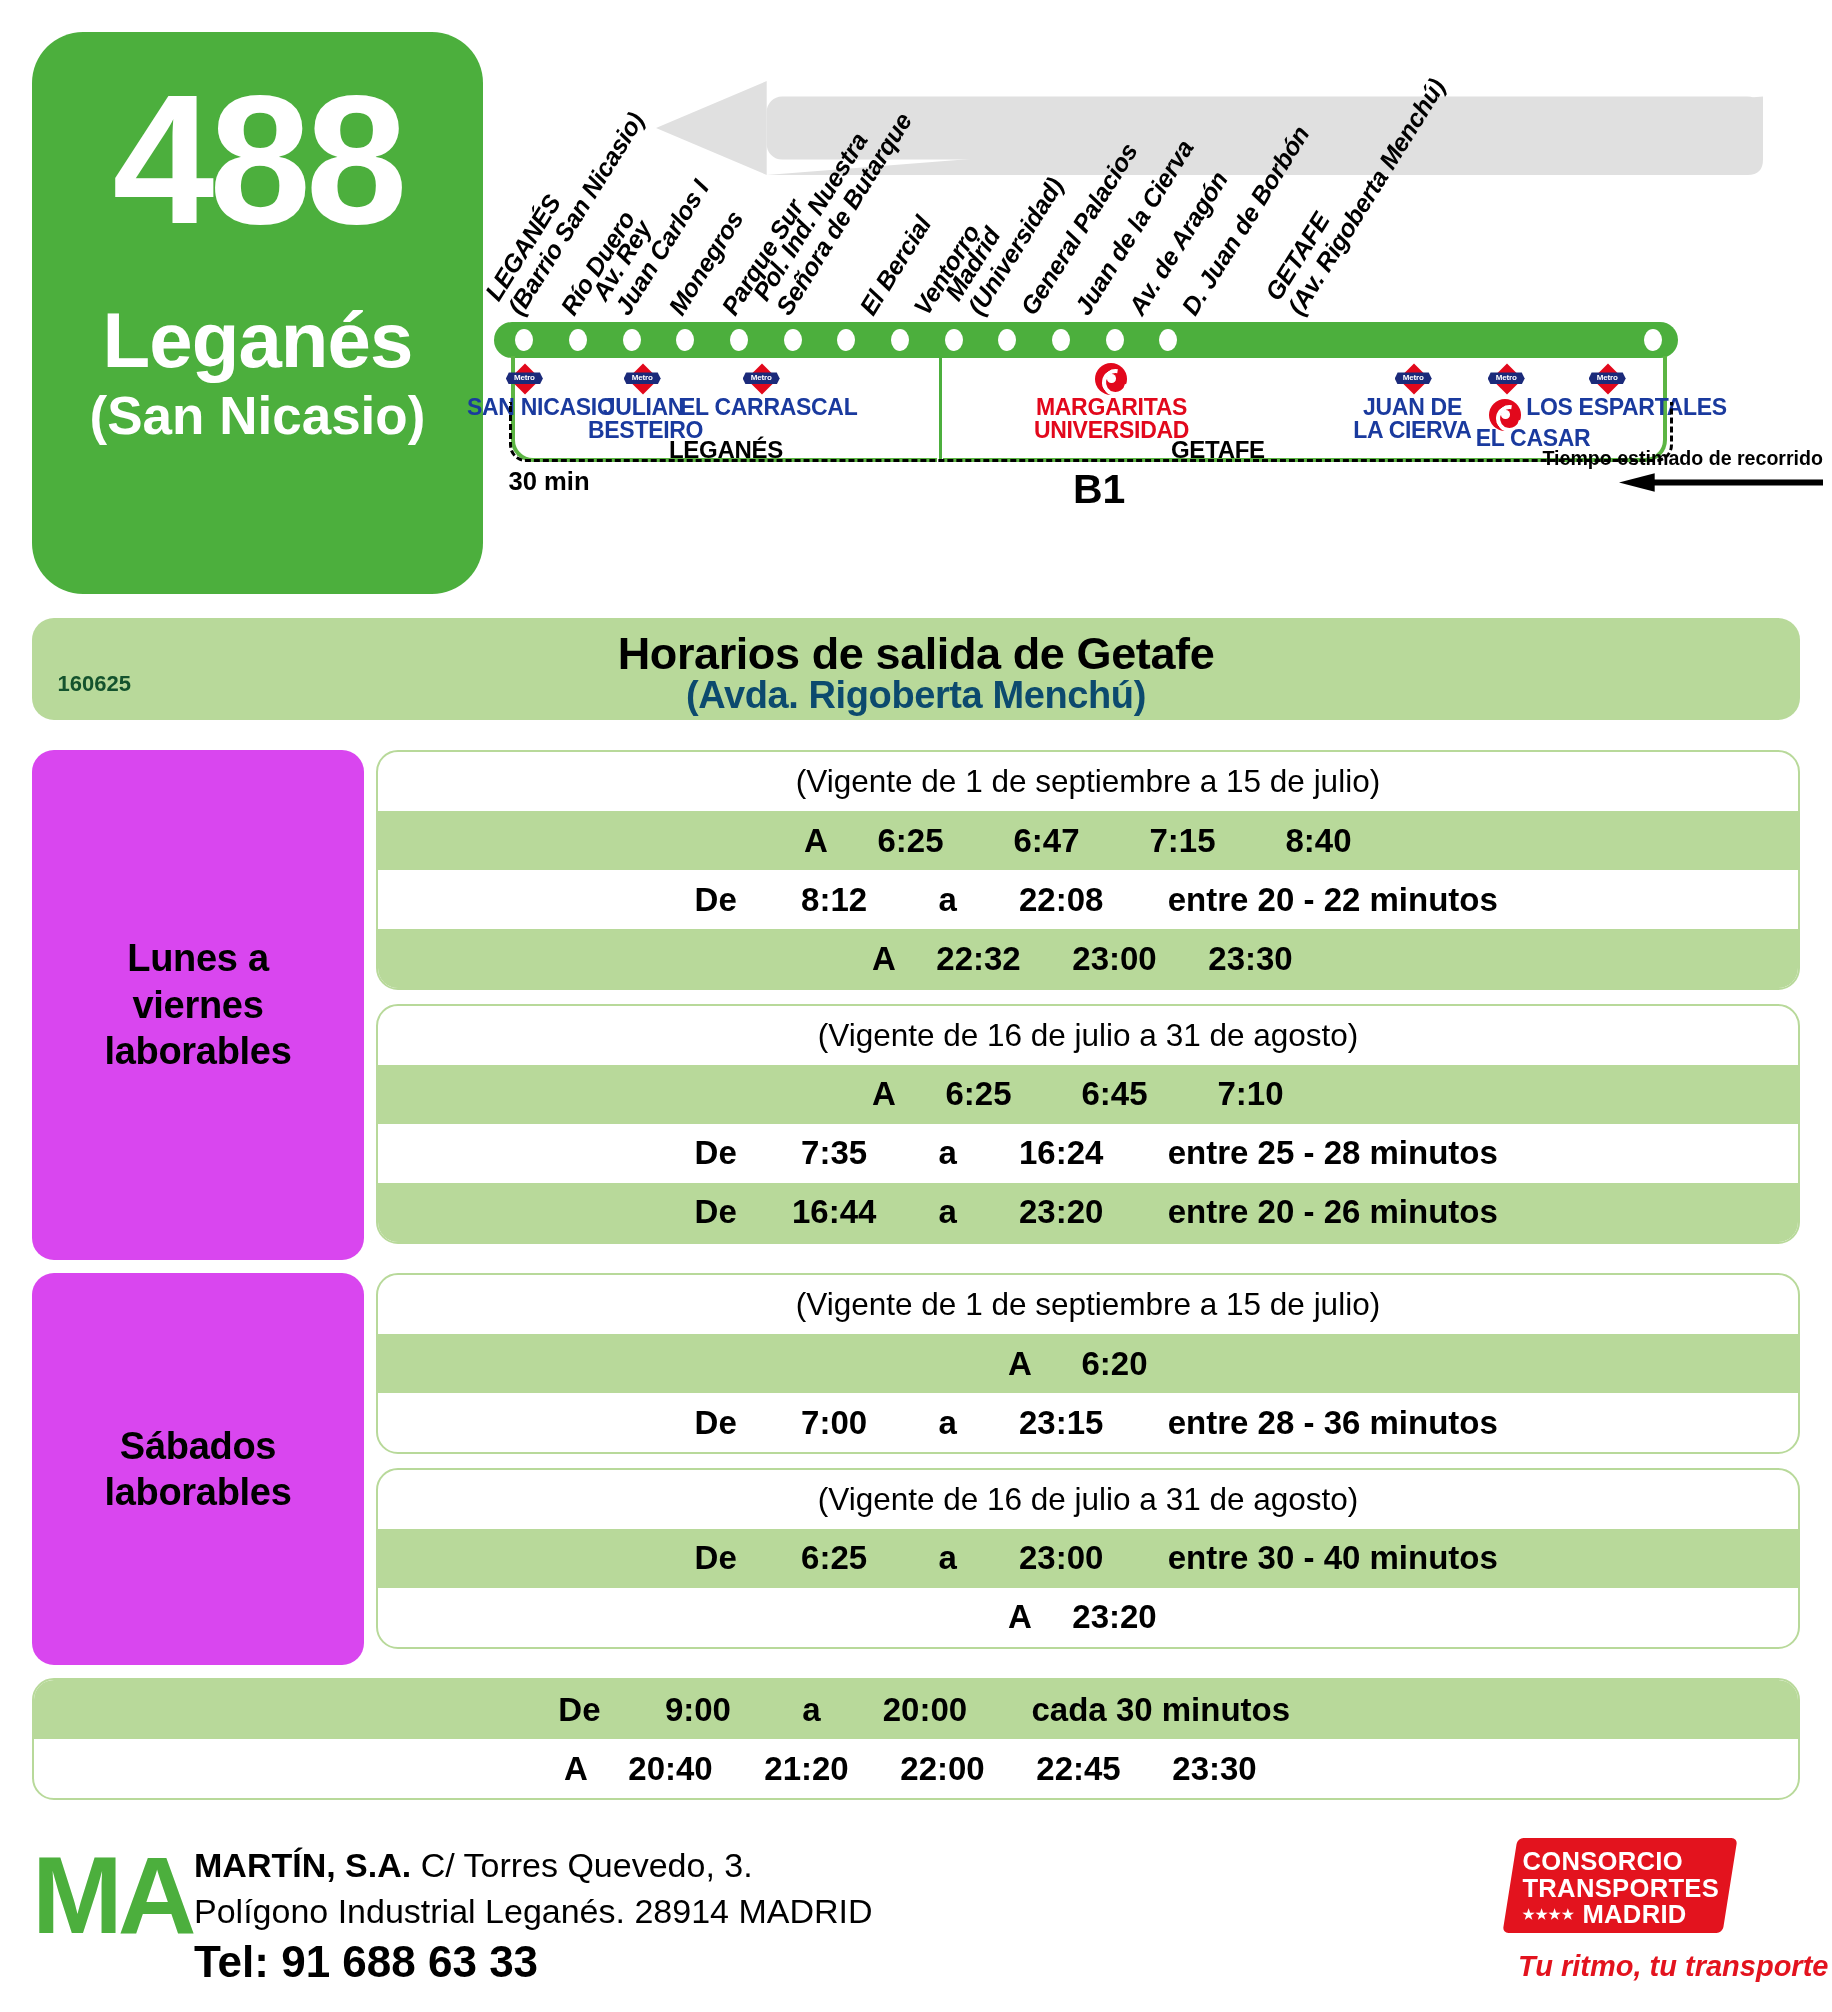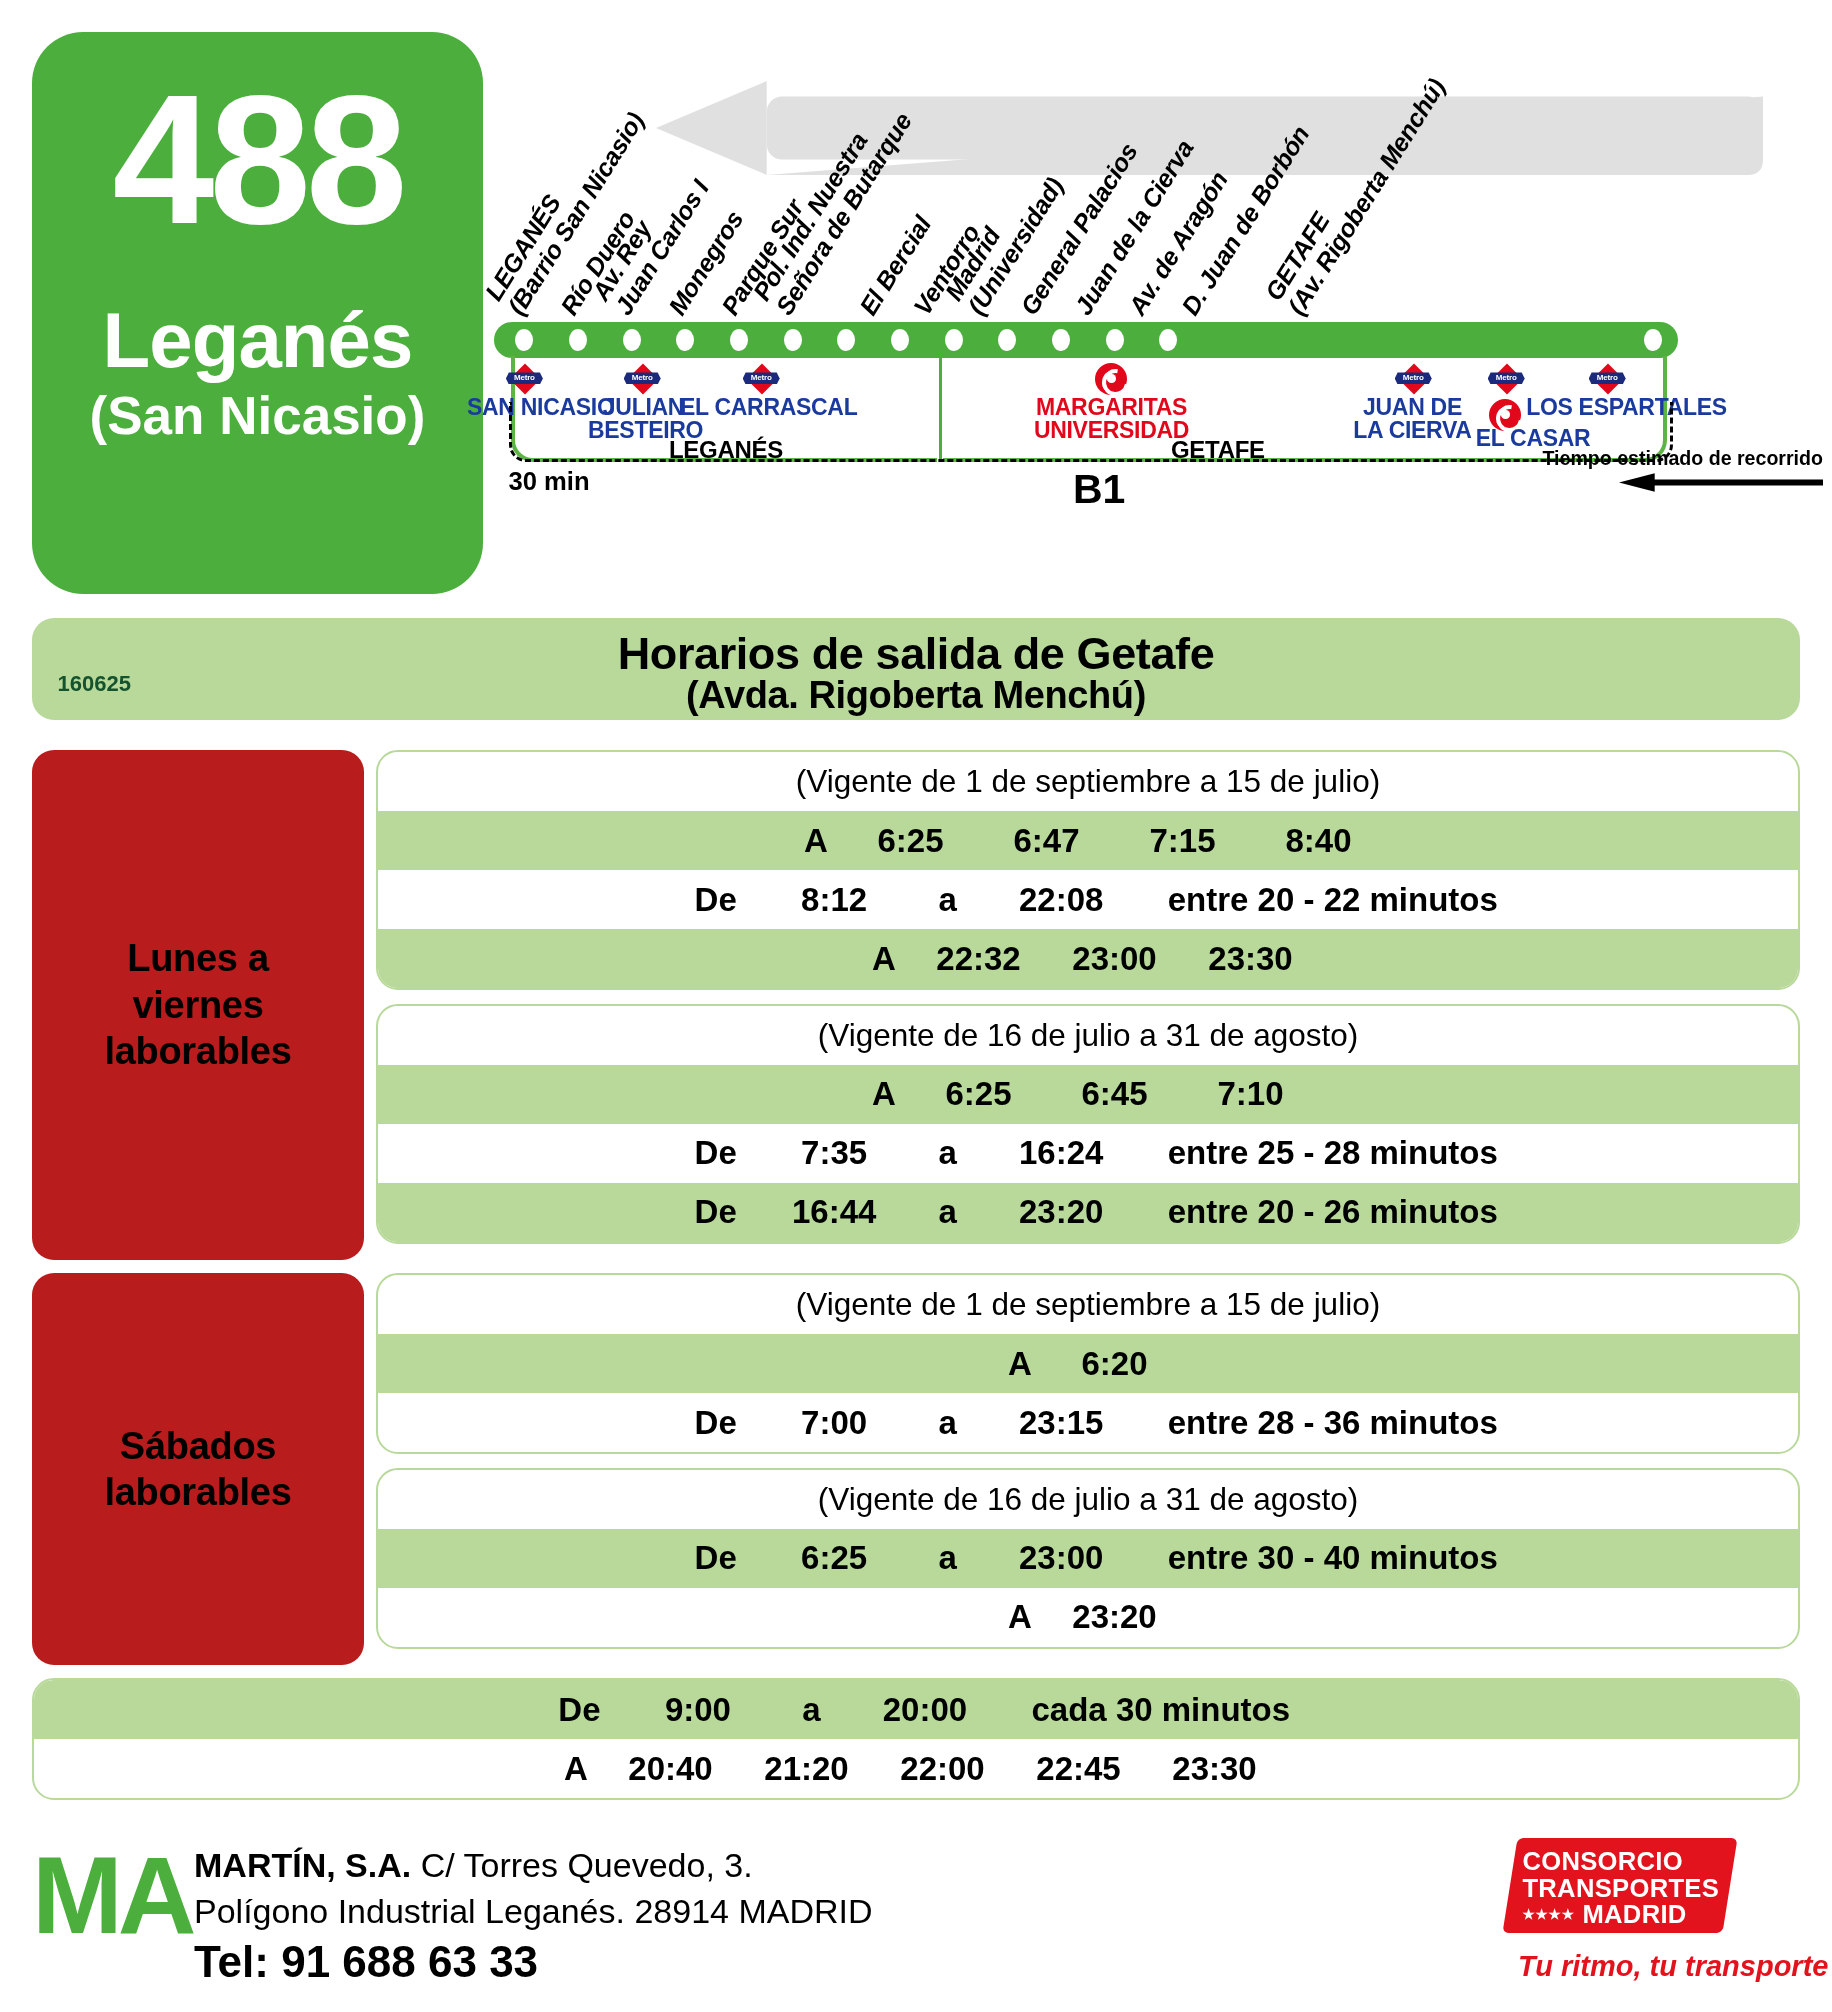--- a/index.html
+++ b/index.html
@@ -171,32 +171,32 @@
     position: absolute; left: 25.6px; top: 53px;
     font-size: 22px; font-weight: bold; color: #14532d;
   }
   .titlebar .t1 {
     position: absolute; left: 0; top: 10.2px; width: 100%;
     text-align: center; font-size: 45px; font-weight: bold; color: #000;
     letter-spacing: -0.4px;
   }
   .titlebar .t2 {
     position: absolute; left: 0; top: 56px; width: 100%;
-    text-align: center; font-size: 38px; font-weight: bold; color: #000000;
+    text-align: center; font-size: 38px; font-weight: bold; color: #0c4a6e;
     letter-spacing: -0.4px;
   }
 
   
   .schedule { position: absolute; left: 32px; top: 750px; width: 1768px; }
 
   .daygroup { display: flex; align-items: stretch; margin-bottom: 13.6px; }
 
   .daylabel {
     width: 332px; flex: 0 0 332px;
-    background: #b91c1c; border-radius: 22px;
+    background: #d946ef; border-radius: 22px;
     display: flex; align-items: center; justify-content: center;
     text-align: center;
     font-size: 38px; font-weight: bold; color: #000;
     line-height: 1.22; letter-spacing: -0.3px;
     margin-right: 12px;
   }
 
   .blocks { flex: 1; display: flex; flex-direction: column; }
 
   .sblock {

